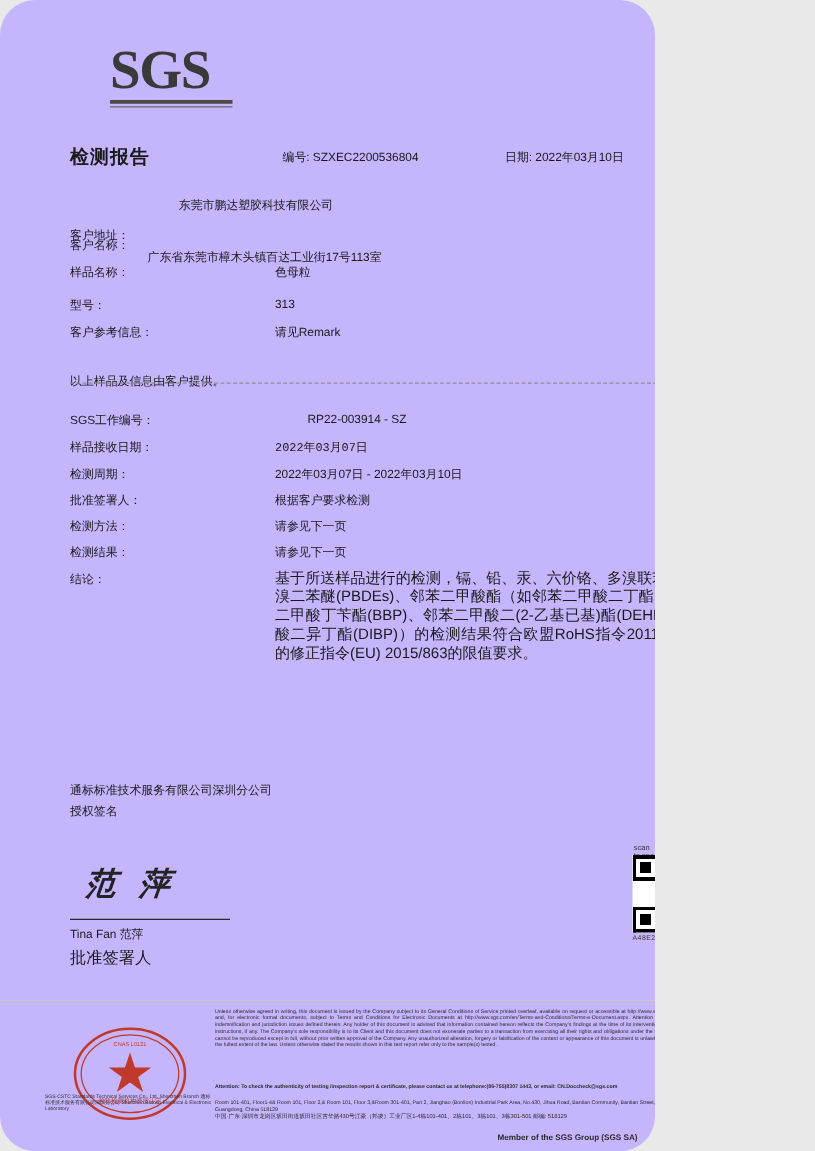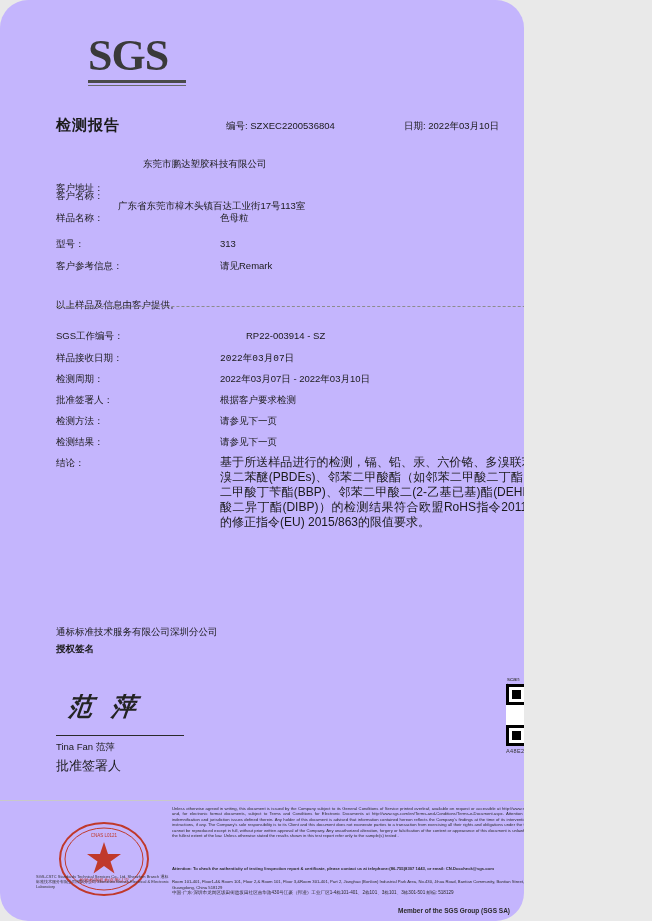--- a/index.html
+++ b/index.html
@@ -132,21 +132,20 @@
     top: 626px;
     font-size: 9.5px;
     color: #1a1a1a;
   }
   .sig-auth {
     position: absolute;
     left: 56px;
     top: 643px;
     font-size: 9.5px;
     color: #1a1a1a;
-    font-weight: bold;
   }
   .sig-script {
     position: absolute;
     left: 68px;
     top: 690px;
     font-family: "Liberation Serif", serif;
     font-size: 25px;
     font-style: italic;
     font-weight: bold;
     color: #232323;

